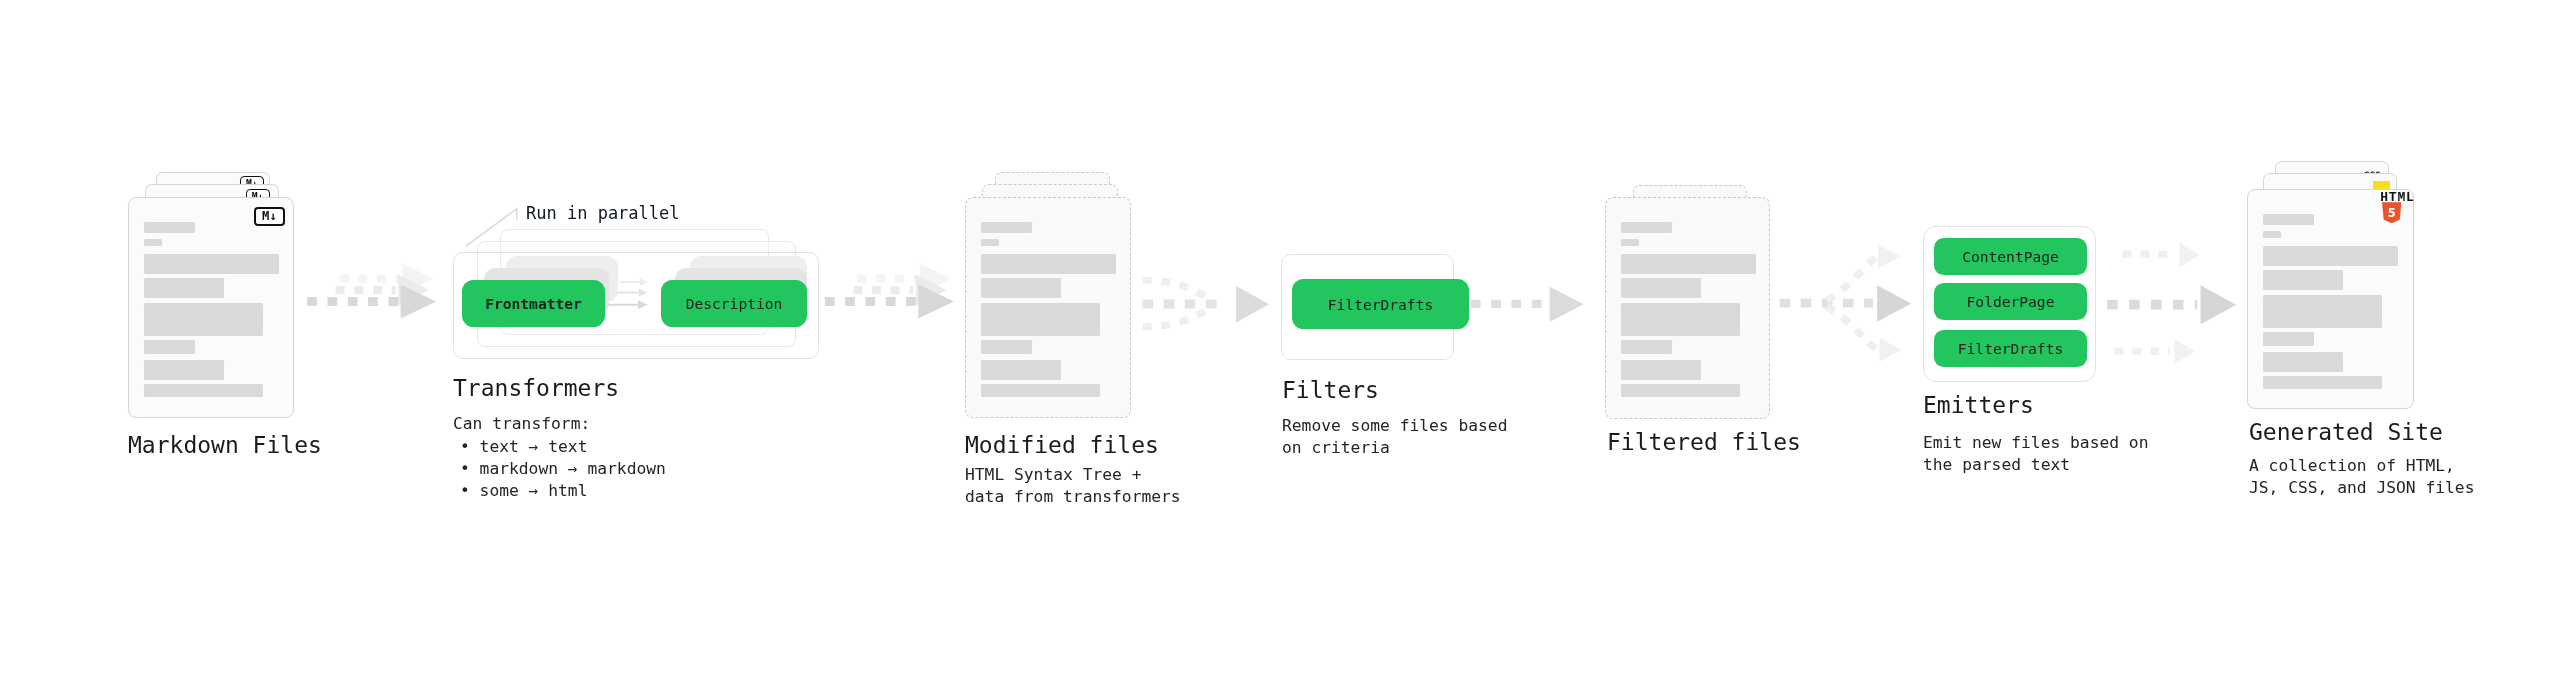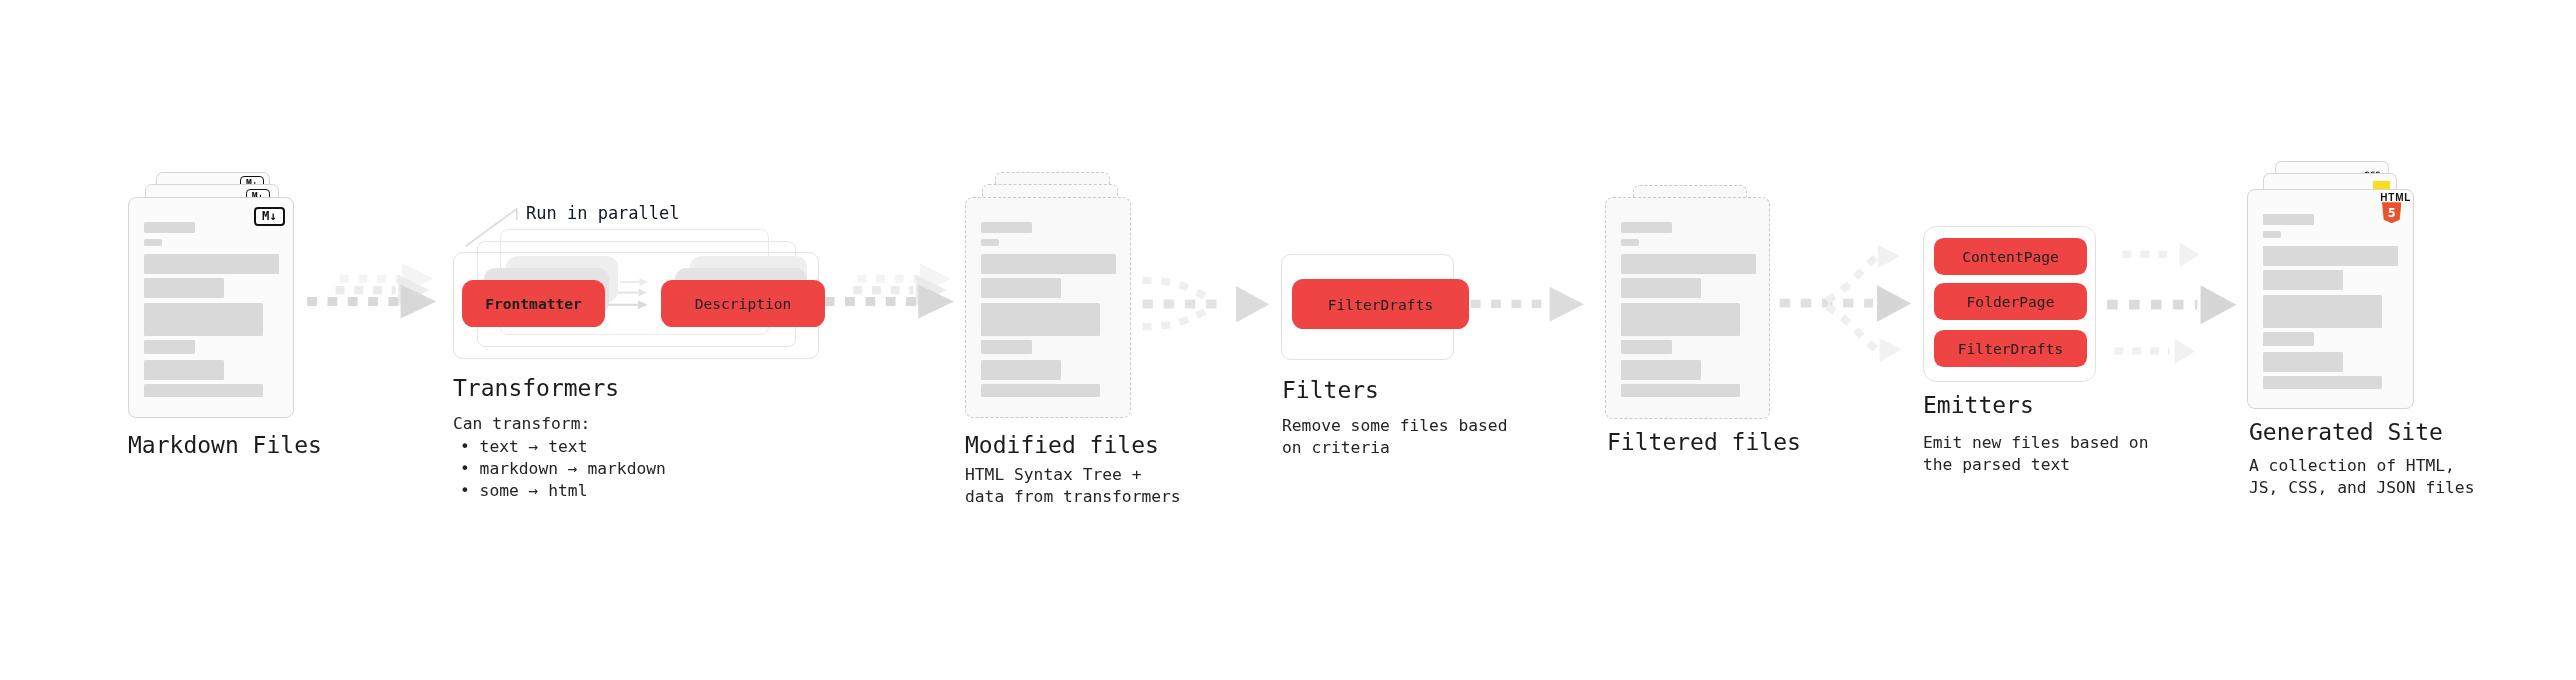--- a/index.html
+++ b/index.html
@@ -27,37 +27,37 @@
   }
   .md-badge.main { right:8.1px; top:9px; width:31px; height:18.7px; font-size:12.2px; }
   .md-badge.mini { width:24.4px; height:14px; font-size:9.8px; border-width:1.6px; }
 
   
   .css-icon { position:absolute; right:6.5px; top:3.3px; width:18px; text-align:center; }
   .css-icon .css-txt { font-family:"DejaVu Sans","Liberation Sans",sans-serif; font-size:7.3px; line-height:6.5px; font-weight:bold; color:#111; letter-spacing:0.4px; }
   .css-icon .css-bar { height:2.4px; background:#2965f1; margin-top:0.8px; border-radius:0.8px; }
   .js-icon { position:absolute; right:5.7px; top:7.3px; width:17px; height:16.3px; background:#f7df1e; }
   .html5-icon { position:absolute; right:9.8px; top:4.1px; width:23px; text-align:center; }
-  .html5-icon .h5-txt { font-family:Liberation Sans, sans-serif; font-size:10px; line-height:7.3px; font-weight:bold; color:#111; letter-spacing:0.8px;text-align:center; }
+  .html5-icon .h5-txt { font-family:Liberation Mono, monospace; font-size:13px; line-height:7.3px; font-weight:bold; color:#111; letter-spacing:0.8px;text-align:center; }
   .html5-icon .h5-shield {
     width:19.5px; height:21px; margin:0.8px auto 0; background:#e8552d;
     clip-path:polygon(0 0,100% 0,91% 84%,50% 100%,9% 84%);
     display:flex; align-items:center; justify-content:center;
     color:#ffffff; font-size:11.4px; font-weight:bold;
     font-family:"DejaVu Sans","Liberation Sans",sans-serif;
   }
 
   
   .frame { position:absolute; box-sizing:border-box; border:1.6px solid #e1e1e1; border-radius:9.8px; background:transparent; }
   .frame.ghost1 { border-color:#e6e6e6; border-radius:8.1px; }
   .frame.ghost2 { border-color:#eaeaea; border-radius:8.1px; }
 
   
   .pill {
-    position:absolute; box-sizing:border-box; background:#ef4444; border-radius:11.4px;
+    position:absolute; box-sizing:border-box; background:#22c55e; border-radius:11.4px;
     display:flex; align-items:center; justify-content:center;
     font-size:14.6px; color:#1f1f1f; white-space:nowrap;
   }
   .pill.echo1 { background:#e4e4e4; }
   .pill.echo2 { background:#eeeeee; }
 
   
   .stage-label { position:absolute; font-size:23px; color:#1b1b1b; white-space:nowrap; }
   .stage-desc  { position:absolute; font-size:16.3px; color:#242424; white-space:nowrap; }
   .annotation  { position:absolute; font-size:17px; color:#0f172a; white-space:nowrap; }
@@ -162,21 +162,21 @@
     <div class="frame ghost2" style="left:500px; top:229px; width:269px; height:106px;"></div>
     <div class="frame ghost1" style="left:477px; top:241px; width:319px; height:106px;"></div>
     <div class="frame" style="left:453px; top:252px; width:366px; height:107px;"></div>
 
     <div class="pill echo2" style="left:506px; top:256px; width:112px; height:46px;"></div>
     <div class="pill echo1" style="left:484px; top:268px; width:125px; height:46px;"></div>
     <div class="pill echo2" style="left:690px; top:256px; width:117px; height:46px;"></div>
     <div class="pill echo1" style="left:675px; top:268px; width:132px; height:46px;"></div>
 
     <div class="pill" style="left:462px; top:280px; width:143px; height:47px;font-weight:bold;">Frontmatter</div>
-    <div class="pill" style="left:661px; top:280px; width:164px; height:47px;">Description</div>
+    <div class="pill" style="left:661px; top:280px; width:146px; height:47px;">Description</div>
 
     <div class="stage-label" style="left:453px; top:375px;">Transformers</div>
     <div class="stage-desc" style="left:453px; top:414px;">Can transform:</div>
     <div class="stage-desc" style="left:460px; top:437px;">• text → text</div>
     <div class="stage-desc" style="left:460px; top:459px;">• markdown → markdown</div>
     <div class="stage-desc" style="left:460px; top:481px;">• some → html</div>
   </div>
 
   <div>
     <div class="doc back dashed" style="left:995px; top:172px; width:115px; height:41px;"></div>

